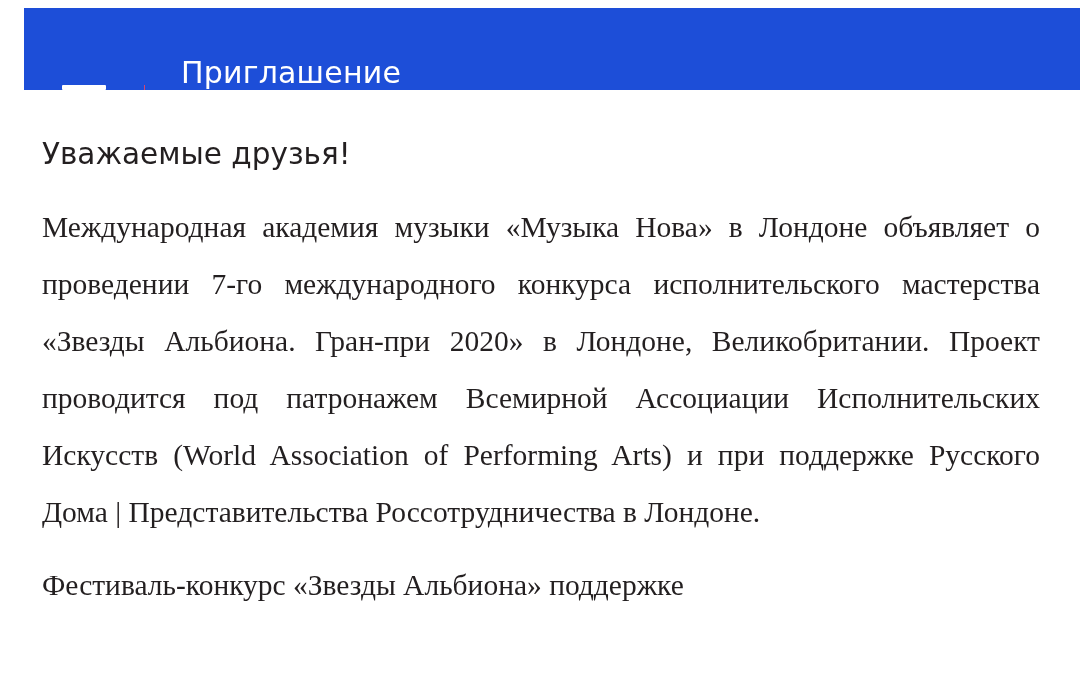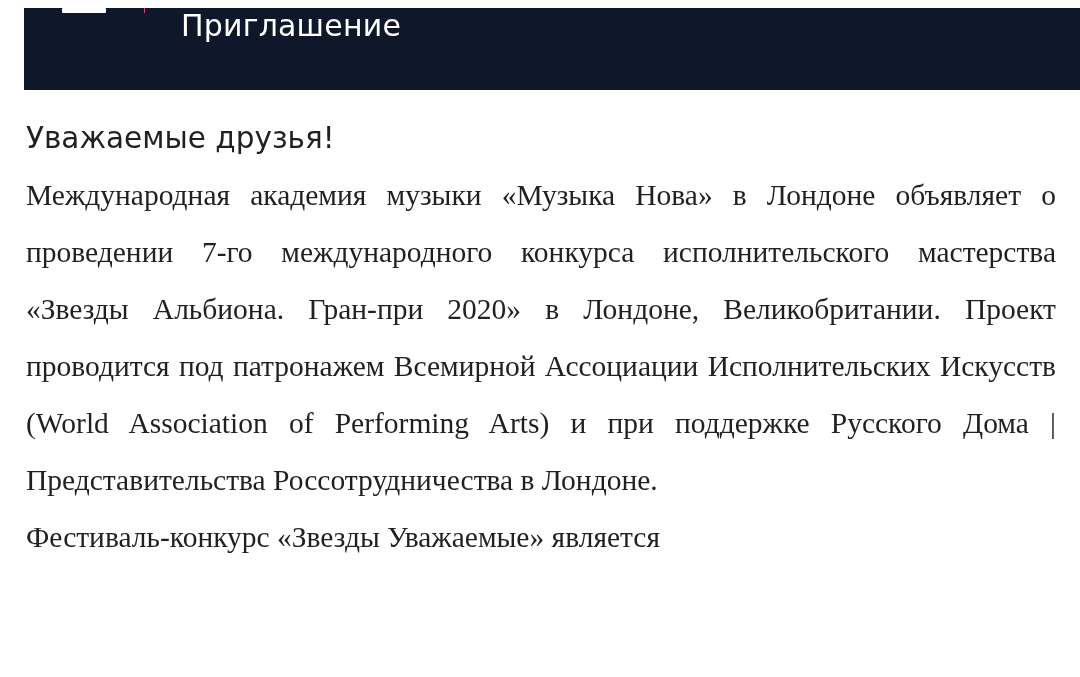--- a/index.html
+++ b/index.html
@@ -21,23 +21,23 @@
     background: #ffffff;
   }
 
   
   .header-bar {
     position: absolute;
     left: 24px;
     top: 8px;
     width: 1056px;
     height: 82px;
-    background: #0f172a;
+    background: #1d4ed8;
     display: flex;
-    align-items: flex-start;
+    align-items: flex-end;
   }
 
   .header-toggle {
     width: 120px;
     display: flex;
     align-items: center;
     justify-content: center;
     border-right: 1px solid #d6456f;
     cursor: pointer;
   }
@@ -66,21 +66,21 @@
     position: absolute;
     left: 26px;
     top: 110px;
     width: 1030px;
     color: #231f20;
     font-size: 29.5px;
     line-height: 57px;
   }
 
   .para {
-    margin: 0;
+    margin: 16px;
     text-align: justify;
     -webkit-hyphens: none;
     hyphens: none;
   }
 
   .para-greeting {
     text-align: left;
   }
 
   .para + .para {
@@ -102,16 +102,16 @@
   <div class="header-bar">
     <div class="header-toggle">
       <span class="minus-icon"></span>
     </div>
     <div class="header-title">Приглашение</div>
   </div>
 
   <div class="content">
     <p class="para para-greeting">Уважаемые друзья!</p>
     <p class="para">Международная академия музыки «Музыка Нова» в Лондоне объявляет о проведении 7-го международного конкурса исполнительского мастерства «Звезды Альбиона. Гран-при 2020» в Лондоне, Великобритании. Проект проводится под патронажем Всемирной Ассоциации Исполнительских Искусств (World Association of Performing Arts) и при поддержке Русского Дома | Представительства Россотрудничества в Лондоне.</p>
-    <p class="para para-clip">Фестиваль-конкурс «Звезды Уважаемые» является</p>
+    <p class="para para-clip">Фестиваль-конкурс «Звезды Альбиона» поддержке</p>
   </div>
 
 </div>
 
 </body></html>

